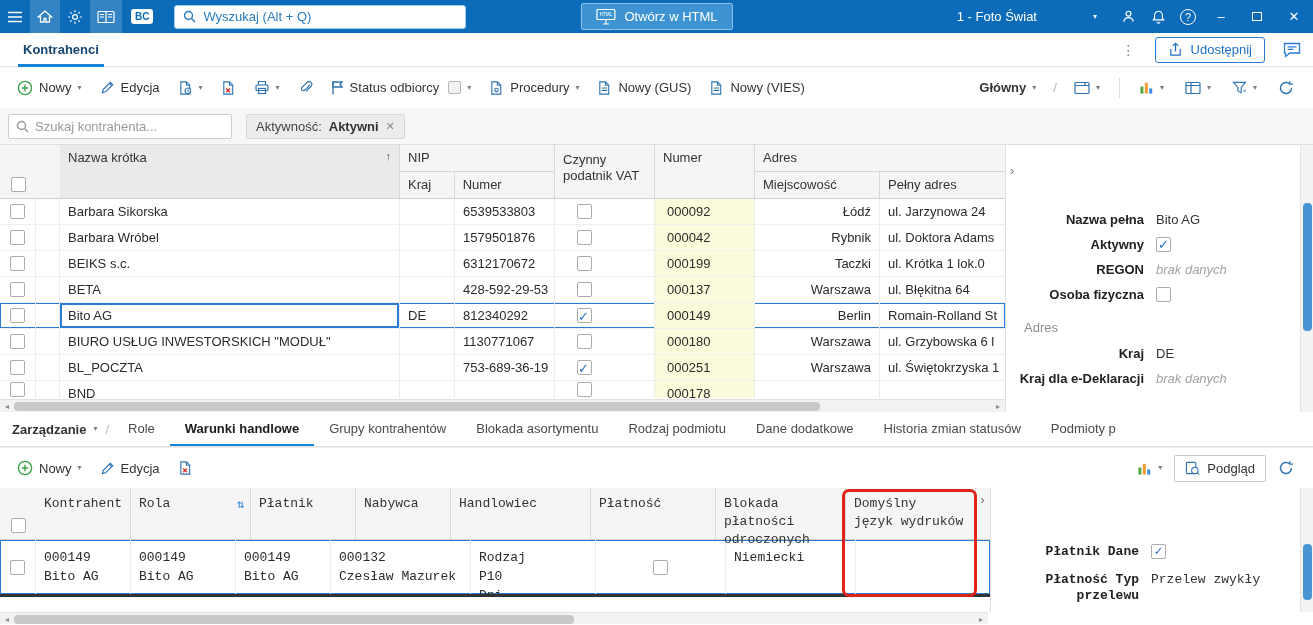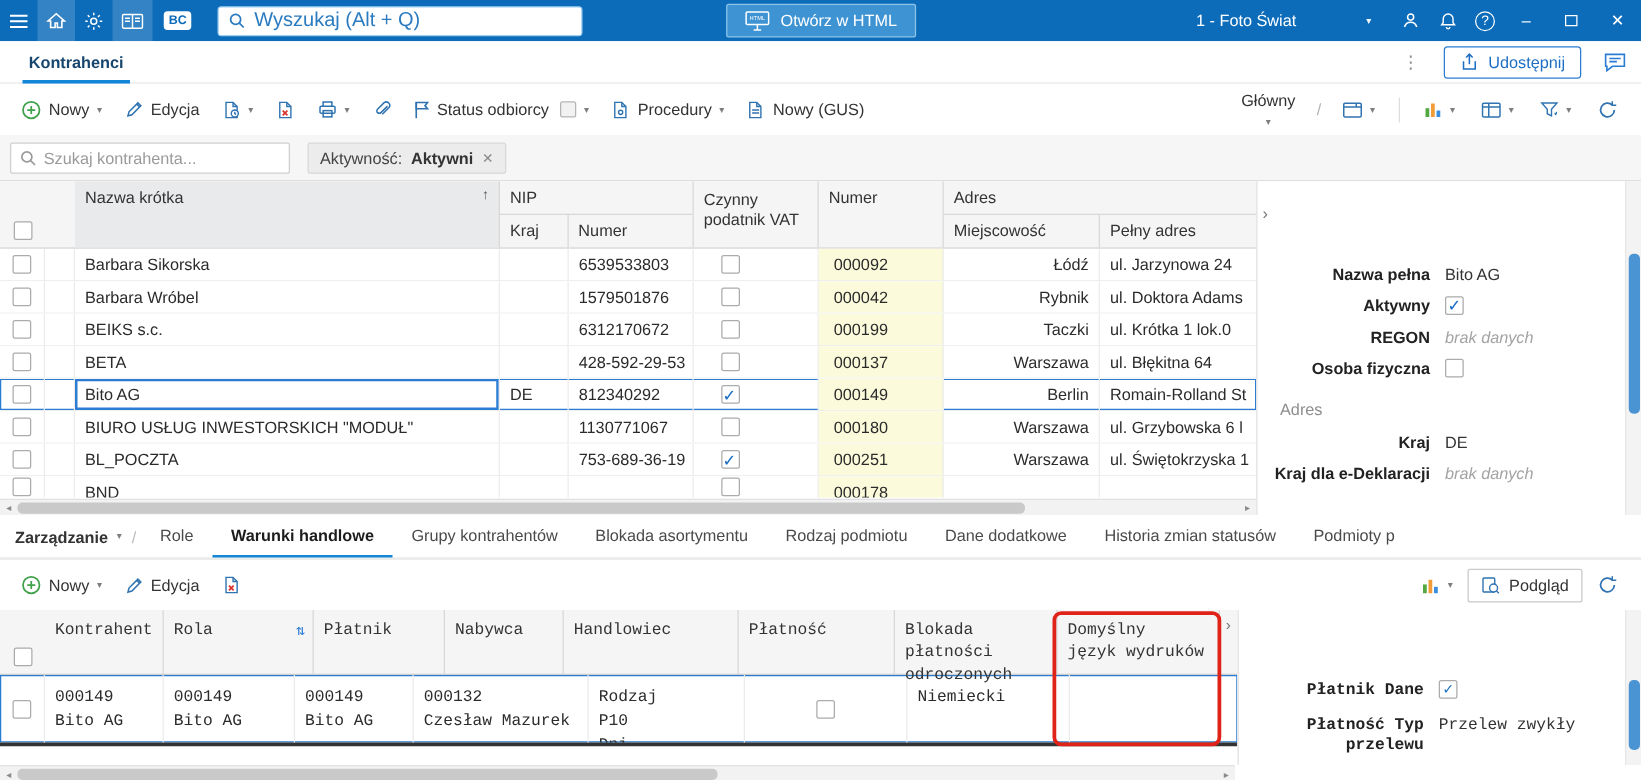--- a/index.html
+++ b/index.html
@@ -5,21 +5,21 @@
   * { margin:0; padding:0; box-sizing:border-box; }
   body { font-family:"Liberation Sans","DejaVu Sans",sans-serif; font-size:13px; color:#333; background:#fff; }
   #app { position:relative; width:1313px; height:624px; overflow:hidden; background:#fff; }
 
   
   .topbar { position:absolute; top:0; left:0; right:0; height:33px; background:#0c6cba; display:flex; align-items:center; color:#fff; }
   .tb-btn { height:33px; min-width:30px; display:flex; align-items:center; justify-content:center; padding:0 7px; cursor:pointer; }
   .tb-btn.hl { background:rgba(255,255,255,.16); }
   .bc-badge { background:#fff; color:#0c6cba; font-weight:bold; font-size:10px; border-radius:3px; padding:2px 4px; margin:0 9px; }
   .tb-search { display:flex; align-items:center; background:#fff; border:1px solid #9fd0f2; border-radius:3px; height:24px; width:292px; margin-left:12px; padding:0 8px; gap:7px; }
-  .tb-search input { border:0; outline:0; flex:1; font-size:16px; color:#2a7bc0; background:transparent; font-family:inherit; }
+  .tb-search input { border:0; outline:0; flex:1; font-size:13px; color:#2a7bc0; background:transparent; font-family:inherit; }
   .tb-search input::placeholder { color:#2a7bc0; opacity:1; }
   .open-html { position:absolute; left:50%; transform:translateX(-50%); top:3px; height:27px; background:#3e93d2; border:1px solid #8ec4ea; border-radius:2px; display:flex; align-items:center; gap:9px; padding:0 14px; color:#fff; cursor:pointer; }
   .tb-right { margin-left:auto; display:flex; align-items:center; height:33px; }
   .company { display:flex; align-items:center; gap:56px; margin-right:16px; cursor:pointer; }
   .round-help { width:16px; height:16px; border:1.3px solid #fff; border-radius:50%; font-size:11px; display:flex; align-items:center; justify-content:center; }
   .max-box { width:10px; height:9px; border:1px solid #fff; display:inline-block; }
   .chev { font-size:8px; line-height:1; opacity:.95; }
   .chev.gray { color:#777; }
 
   
@@ -342,22 +342,31 @@
     </div>
     <div class="btn">
       <span>
           <svg width="15" height="16" viewBox="0 0 16 16" fill="none" stroke="#2f73b0" stroke-width="1.2">
             <path d="M3 1.5h6l3.5 3.5v9.5H3z"></path>
             <path d="M9 1.5V5h3.5M5 8h6M5 10.5h6"></path>
           </svg>
         </span>
       <span>Nowy (GUS)</span>
     </div>
+    <div class="btn">
+      <span>
+          <svg width="15" height="16" viewBox="0 0 16 16" fill="none" stroke="#2f73b0" stroke-width="1.2">
+            <path d="M3 1.5h6l3.5 3.5v9.5H3z"></path>
+            <path d="M9 1.5V5h3.5M5 8h6M5 10.5h6"></path>
+          </svg>
+        </span>
+      <span>Nowy (VIES)</span>
+    </div>
     <div class="tool-right">
-      <div class="btn" style="font-weight:normal;flex-direction:column;">
+      <div class="btn" style="font-weight:bold;">
         <span>Główny</span>
         <span class="chev gray">▾</span>
       </div>
       <span class="sep-slash">/</span>
       <div class="btn">
         <span>
             <svg width="16" height="14" viewBox="0 0 16 14" fill="none" stroke="#2f73b0" stroke-width="1.2">
               <rect x="1" y="1.5" width="14" height="11" rx="1"></rect>
               <path d="M1 4.5h14M11 1.5v3"></path>
             </svg>

